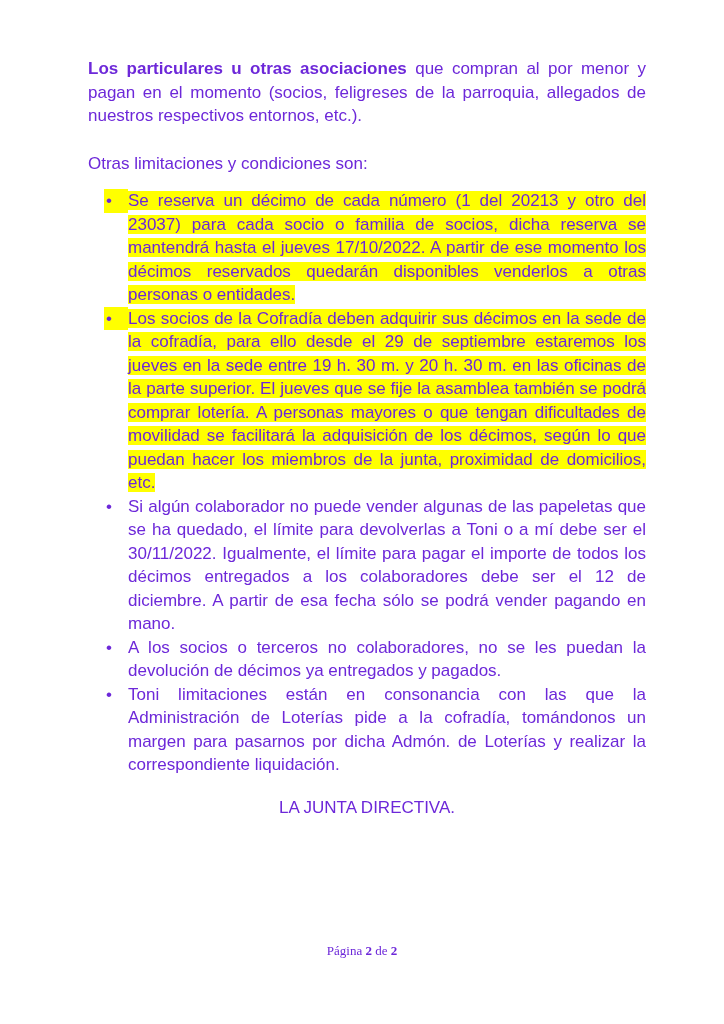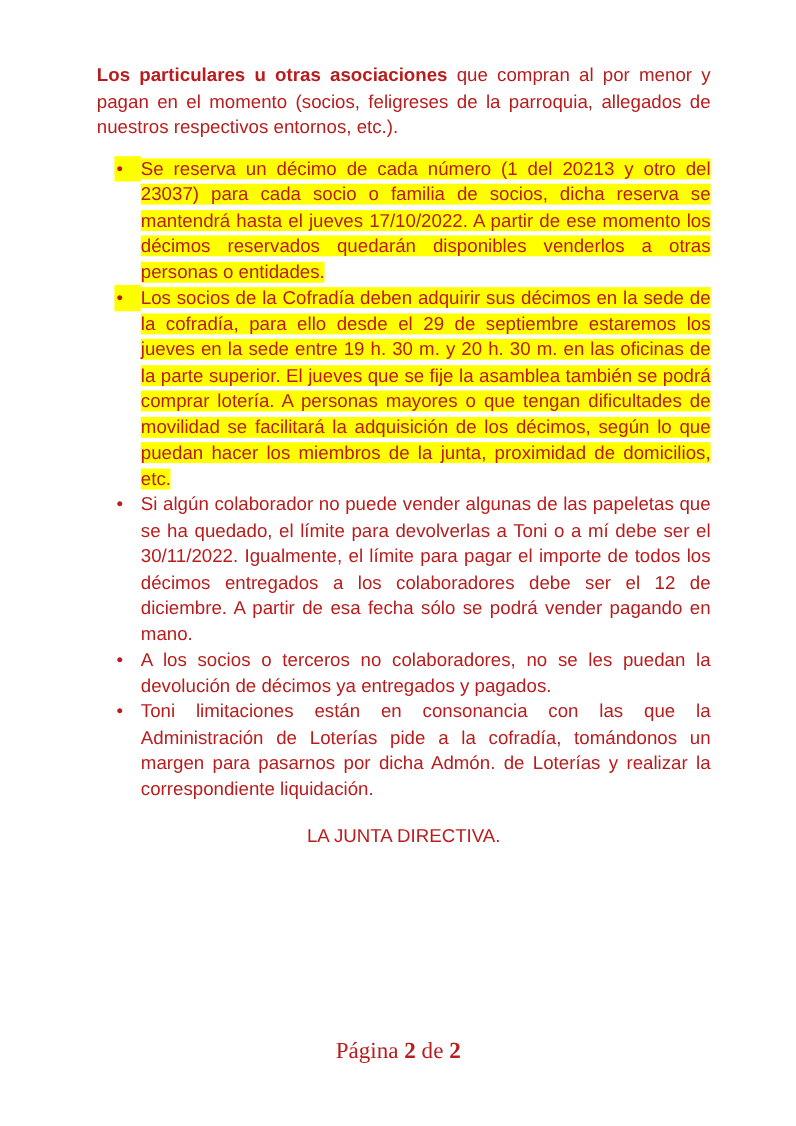--- a/index.html
+++ b/index.html
@@ -5,21 +5,21 @@
   html, body {
     margin: 0;
     padding: 0;
     background: #ffffff;
   }
   .page {
     position: relative;
     width: 724px;
     height: 1024px;
     background: #ffffff;
-    color: #b91c1c;
+    color: #6d28d9;
     font-family: "Liberation Sans", sans-serif;
     font-size: 17px;
     line-height: 23.5px;
     overflow: hidden;
     box-sizing: border-box;
   }
   .content {
     padding: 57px 78px 0 88px;
   }
   .intro {
@@ -58,35 +58,36 @@
     margin: 19px 0 0 0;
     text-align: center;
   }
   .footer {
     position: absolute;
     top: 943px;
     left: 0;
     width: 100%;
     text-align: center;
     font-family: "Liberation Serif", serif;
-    font-size: 21px;
+    font-size: 13px;
     line-height: normal;
   }
   .footer .num {
     font-weight: bold;
   }
 </style>
 </head>
 <body>
 
 <div class="page">
   <div class="content">
 
     <p class="intro"><span class="lead-bold">Los particulares u otras asociaciones</span><span> que compran al por menor y pagan en el momento (socios, feligreses de la parroquia, allegados de nuestros respectivos entornos, etc.).</span></p>
 
+    <p class="heading">Otras limitaciones y condiciones son:</p>
 
     <ul class="bullets">
       <li class="highlighted">
         <span class="bullet">•</span><span class="li-text">Se reserva un décimo de cada número (1 del 20213 y otro del 23037) para cada socio o familia de socios, dicha reserva se mantendrá hasta el jueves 17/10/2022. A partir de ese momento los décimos reservados quedarán disponibles venderlos a otras personas o entidades.</span>
       </li>
       <li class="highlighted">
         <span class="bullet">•</span><span class="li-text">Los socios de la Cofradía deben adquirir sus décimos en la sede de la cofradía, para ello desde el 29 de septiembre estaremos los jueves en la sede entre 19 h. 30 m. y 20 h. 30 m. en las oficinas de la parte superior. El jueves que se fije la asamblea también se podrá comprar lotería. A personas mayores o que tengan dificultades de movilidad se facilitará la adquisición de los décimos, según lo que puedan hacer los miembros de la junta, proximidad de domicilios, etc.</span>
       </li>
       <li>
         <span class="bullet">•</span><span class="li-text">Si algún colaborador no puede vender algunas de las papeletas que se ha quedado, el límite para devolverlas a Toni o a mí debe ser el 30/11/2022. Igualmente, el límite para pagar el importe de todos los décimos entregados a los colaboradores debe ser el 12 de diciembre. A partir de esa fecha sólo se podrá vender pagando en mano.</span>

